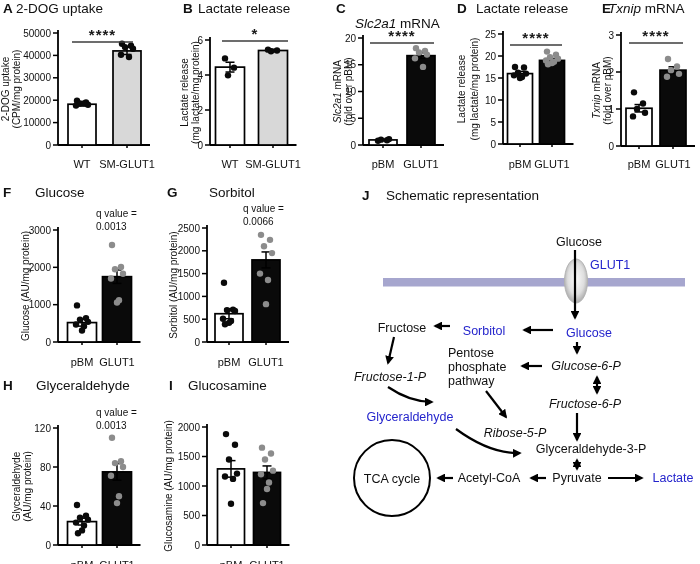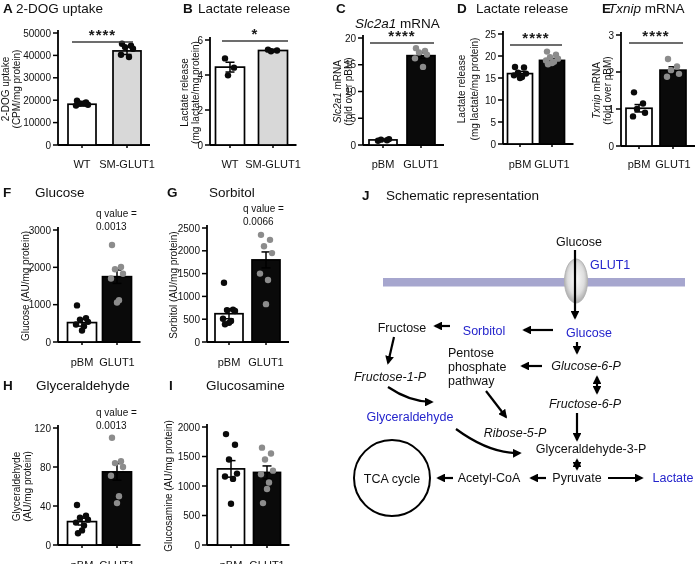--- a/index.html
+++ b/index.html
@@ -412,21 +412,21 @@
   <div class="letter" style="left:362px;top:188px">J</div>
 
   <div class="title" style="left:16px;top:1px"><span>2-DOG uptake</span><span class="it"></span><span></span></div>
   <div class="title" style="left:198px;top:1px"><span>Lactate release</span><span class="it"></span><span></span></div>
   <div class="title" style="left:355px;top:16px"><span></span><span class="it">Slc2a1</span><span> mRNA</span></div>
   <div class="title" style="left:476px;top:1px"><span>Lactate release</span><span class="it"></span><span></span></div>
   <div class="title" style="left:608px;top:1px"><span></span><span class="it">Txnip</span><span> mRNA</span></div>
   <div class="title" style="left:35px;top:185px"><span>Glucose</span><span class="it"></span><span></span></div>
   <div class="title" style="left:209px;top:185px"><span>Sorbitol</span><span class="it"></span><span></span></div>
   <div class="title" style="left:36px;top:378px"><span>Glyceraldehyde</span><span class="it"></span><span></span></div>
-  <div class="title" style="left:206px;top:378px"><span>Glucosamine</span><span class="it"></span><span></span></div>
+  <div class="title" style="left:188px;top:378px"><span>Glucosamine</span><span class="it"></span><span></span></div>
   <div class="title" style="left:386px;top:188px">Schematic representation</div>
 
   <div class="qval" style="left:96px;top:207px">
     <div>q value =</div>
     <div>0.0013</div>
   </div>
   <div class="qval" style="left:243px;top:202px">
     <div>q value =</div>
     <div>0.0066</div>
   </div>

